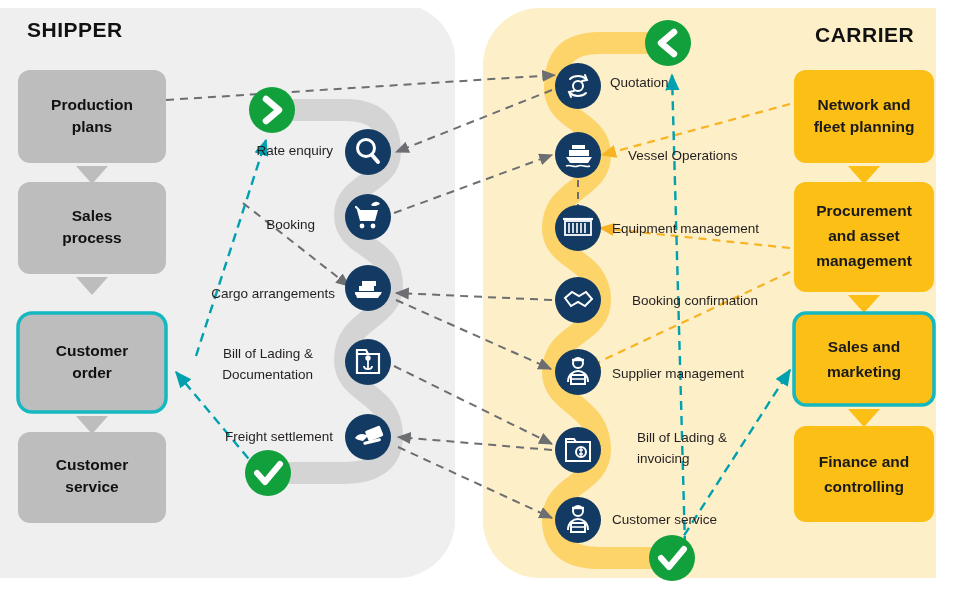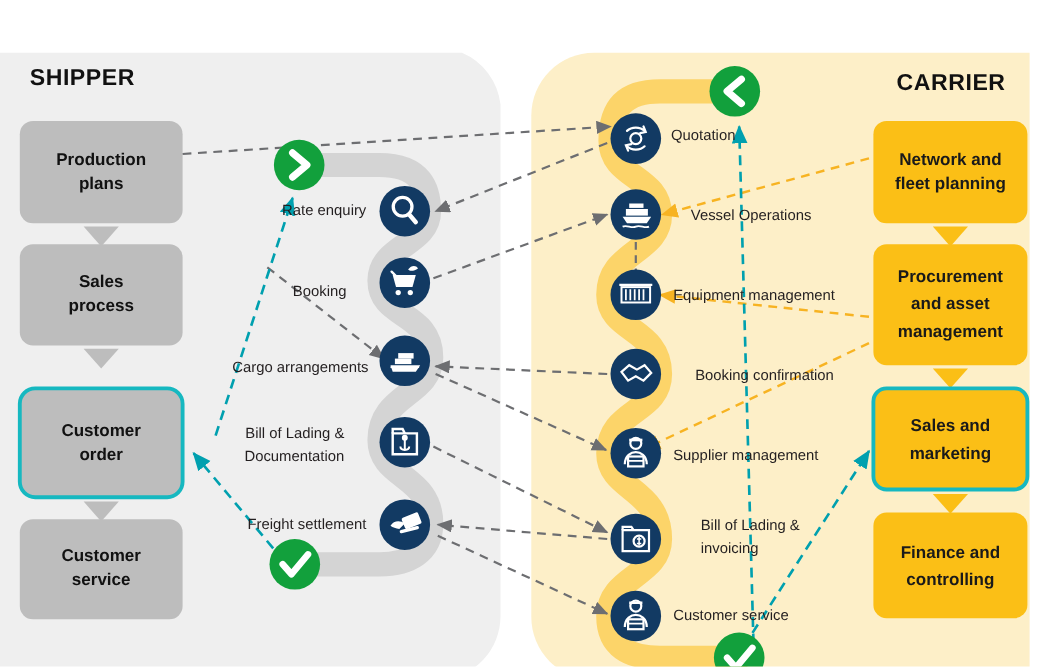--- a/index.html
+++ b/index.html
@@ -1,17 +1,17 @@
 <!DOCTYPE html>
 <html><head>
 <meta charset="utf-8">
 <style>
   html,body{margin:0;padding:0;background:#fff;}
   body{width:953px;height:606px;overflow:hidden;font-family:"Liberation Sans",sans-serif;}
-  #stage{position:relative;width:953px;height:498px;margin-top:40px;}
+  #stage{position:relative;width:953px;height:498px;}
   svg{display:block;}
   .lbl{font-family:"Liberation Sans",sans-serif;font-size:13.5px;fill:#231f20;}
   .panel-title{font-family:"Liberation Sans",sans-serif;font-size:21px;font-weight:bold;fill:#111;letter-spacing:.5px;}
   .boxtext{font-family:"Liberation Sans",sans-serif;font-size:15.5px;font-weight:bold;fill:#111;}
   .boxtext-o{font-family:"Liberation Sans",sans-serif;font-size:15.5px;font-weight:bold;fill:#1a1a1a;}
 </style>
 </head>
 <body>
 
 <div id="stage">

